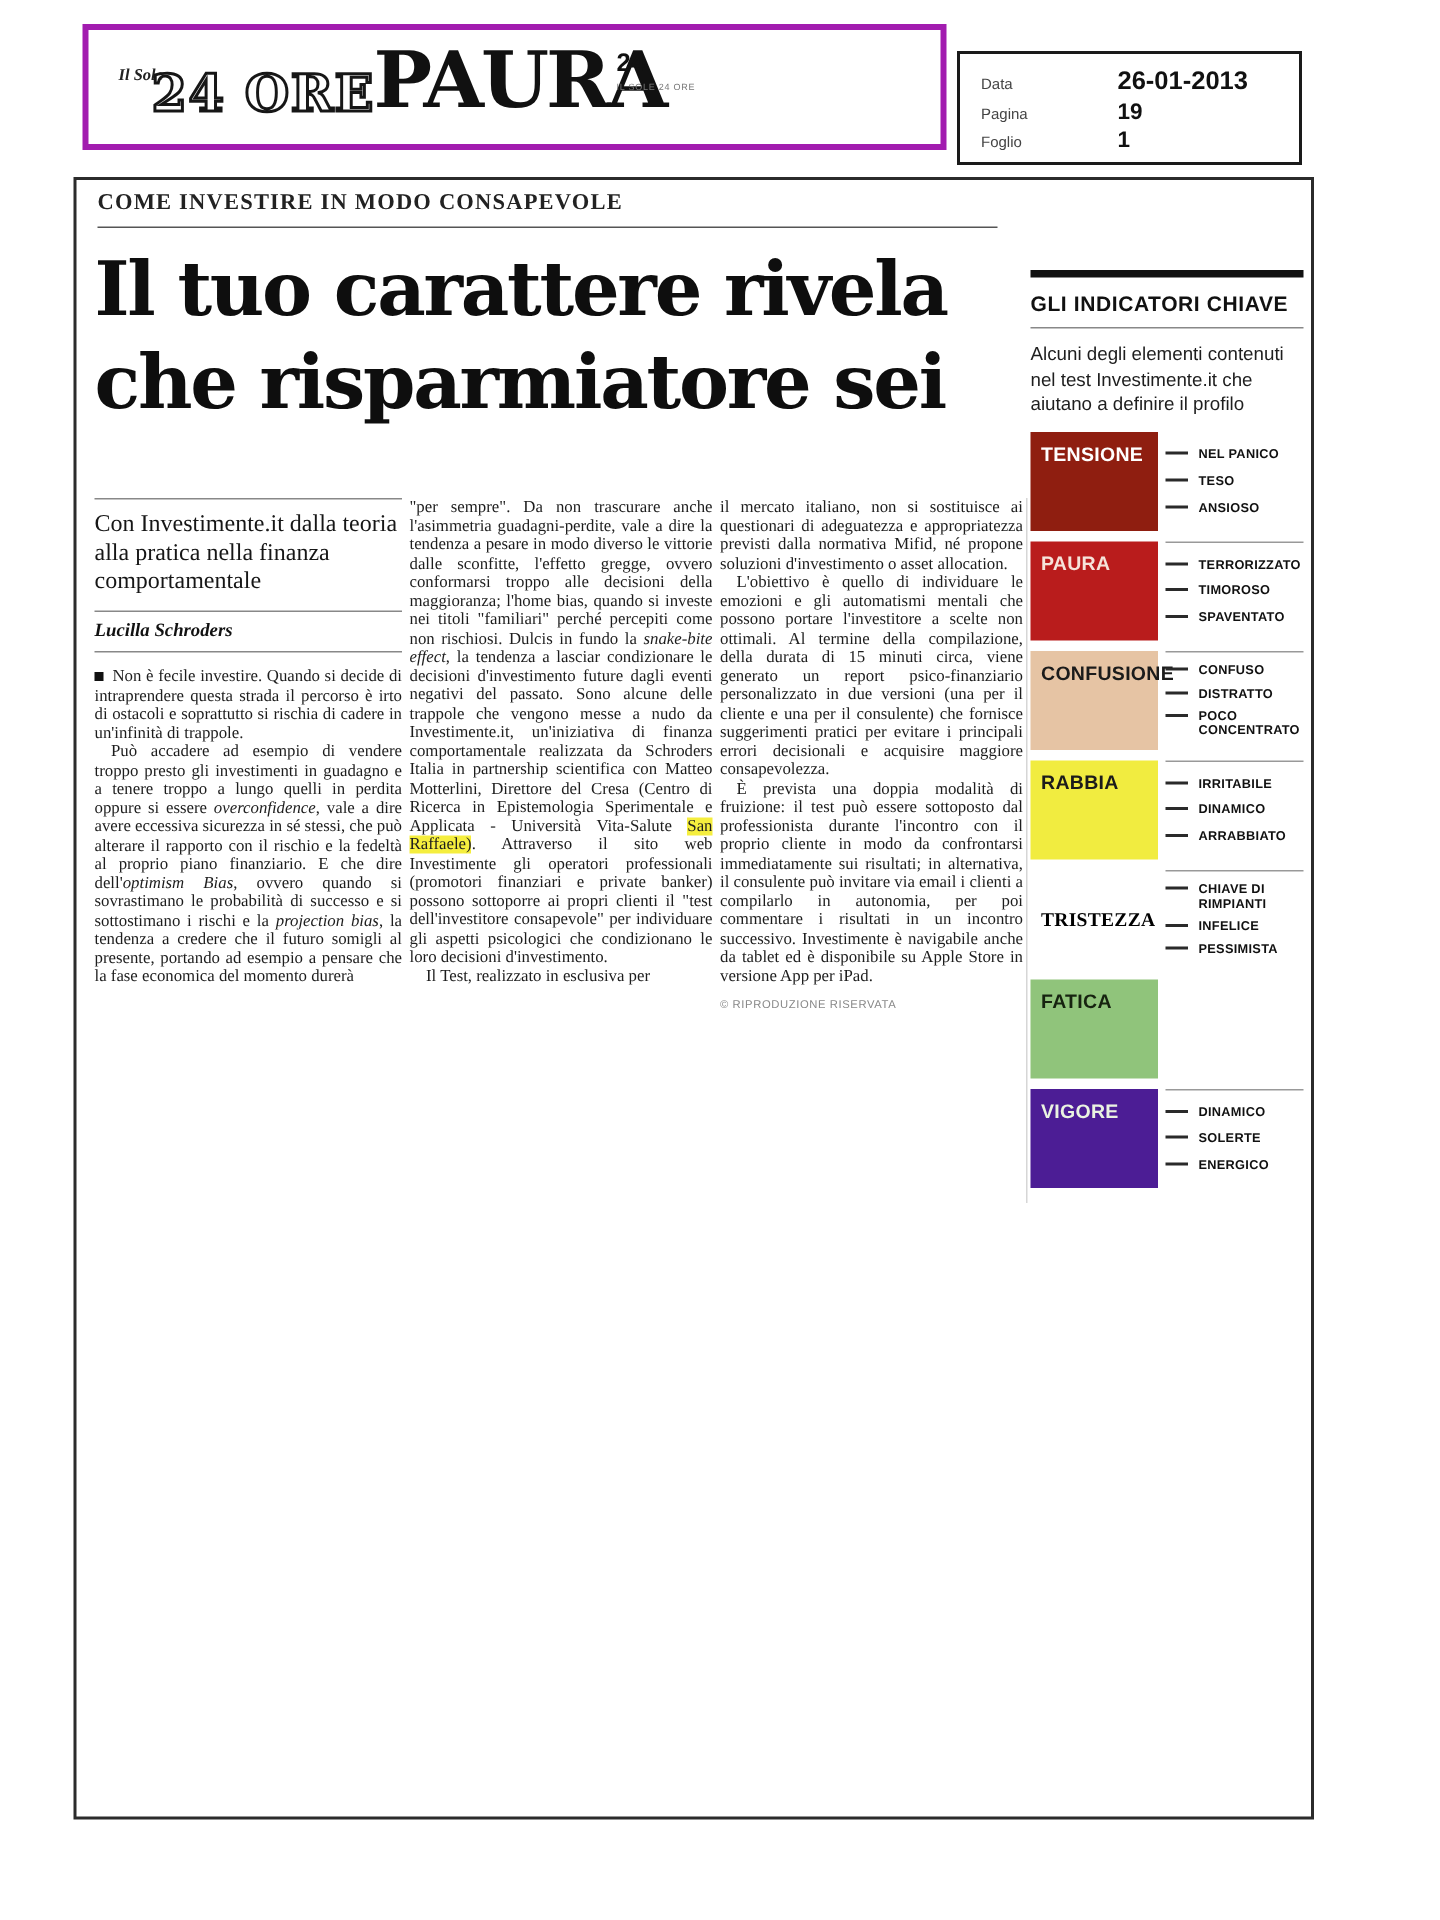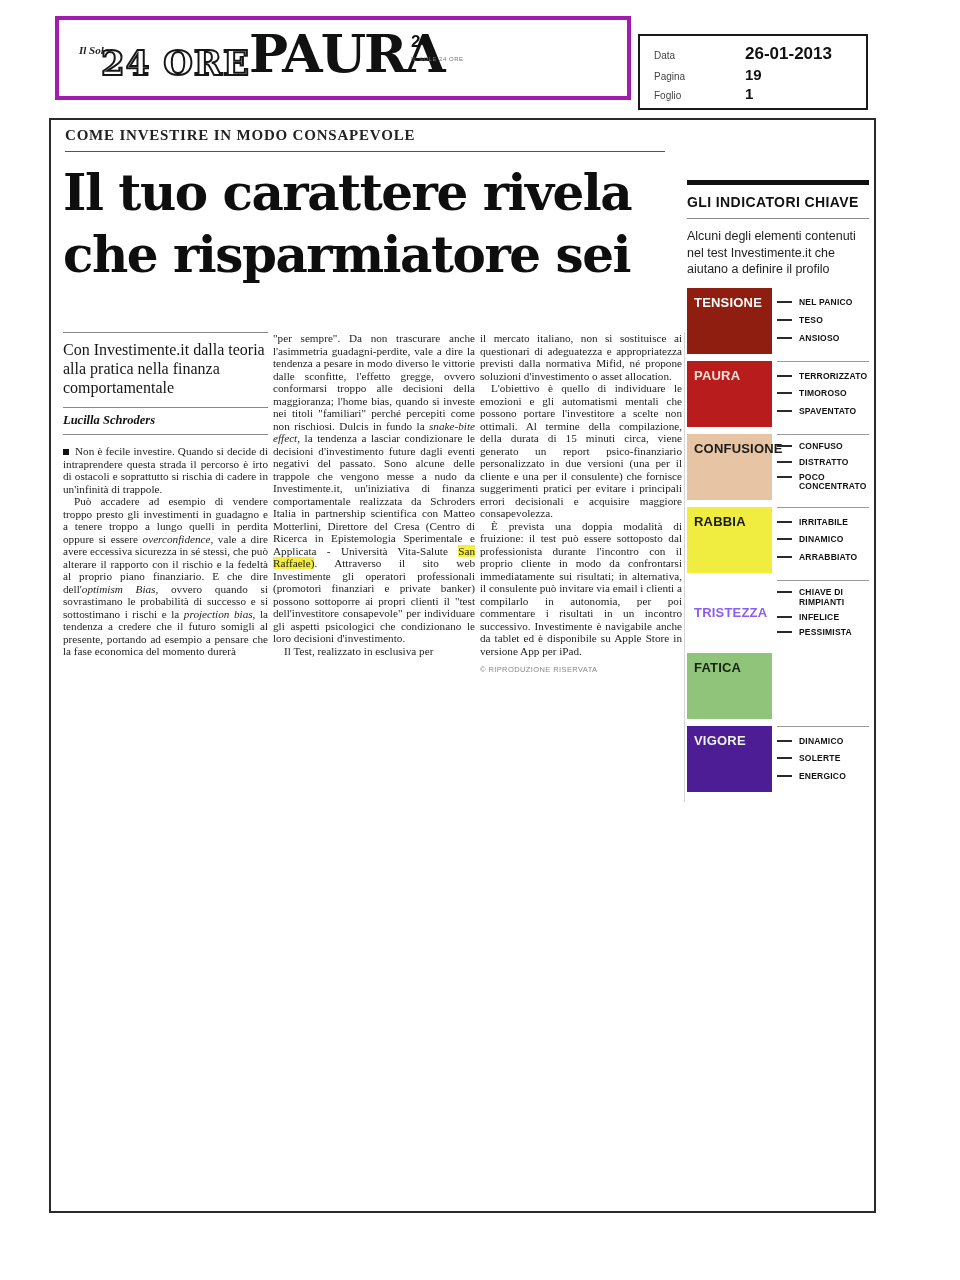--- a/index.html
+++ b/index.html
@@ -173,21 +173,21 @@
         </div>
         <div class="ind-row">
           <div class="swatch" style="background: rgb(241, 236, 64); color: rgb(27, 27, 27);">RABBIA</div>
           <div class="ind-items">
             <div class="ind-item">IRRITABILE</div>
             <div class="ind-item">DINAMICO</div>
             <div class="ind-item">ARRABBIATO</div>
           </div>
         </div>
         <div class="ind-row">
-          <div class="swatch unboxed" style="color: #8b5cf6;">TRISTEZZA</div>
+          <div class="swatch unboxed" style="color: #000000; font-family: Liberation Serif, serif;">TRISTEZZA</div>
           <div class="ind-items">
             <div class="ind-item">CHIAVE DI RIMPIANTI</div>
             <div class="ind-item">INFELICE</div>
             <div class="ind-item">PESSIMISTA</div>
           </div>
         </div>
         <div class="ind-row">
           <div class="swatch" style="background: rgb(144, 196, 123); color: rgb(22, 35, 15);">FATICA</div>
         </div>
         <div class="ind-row">

